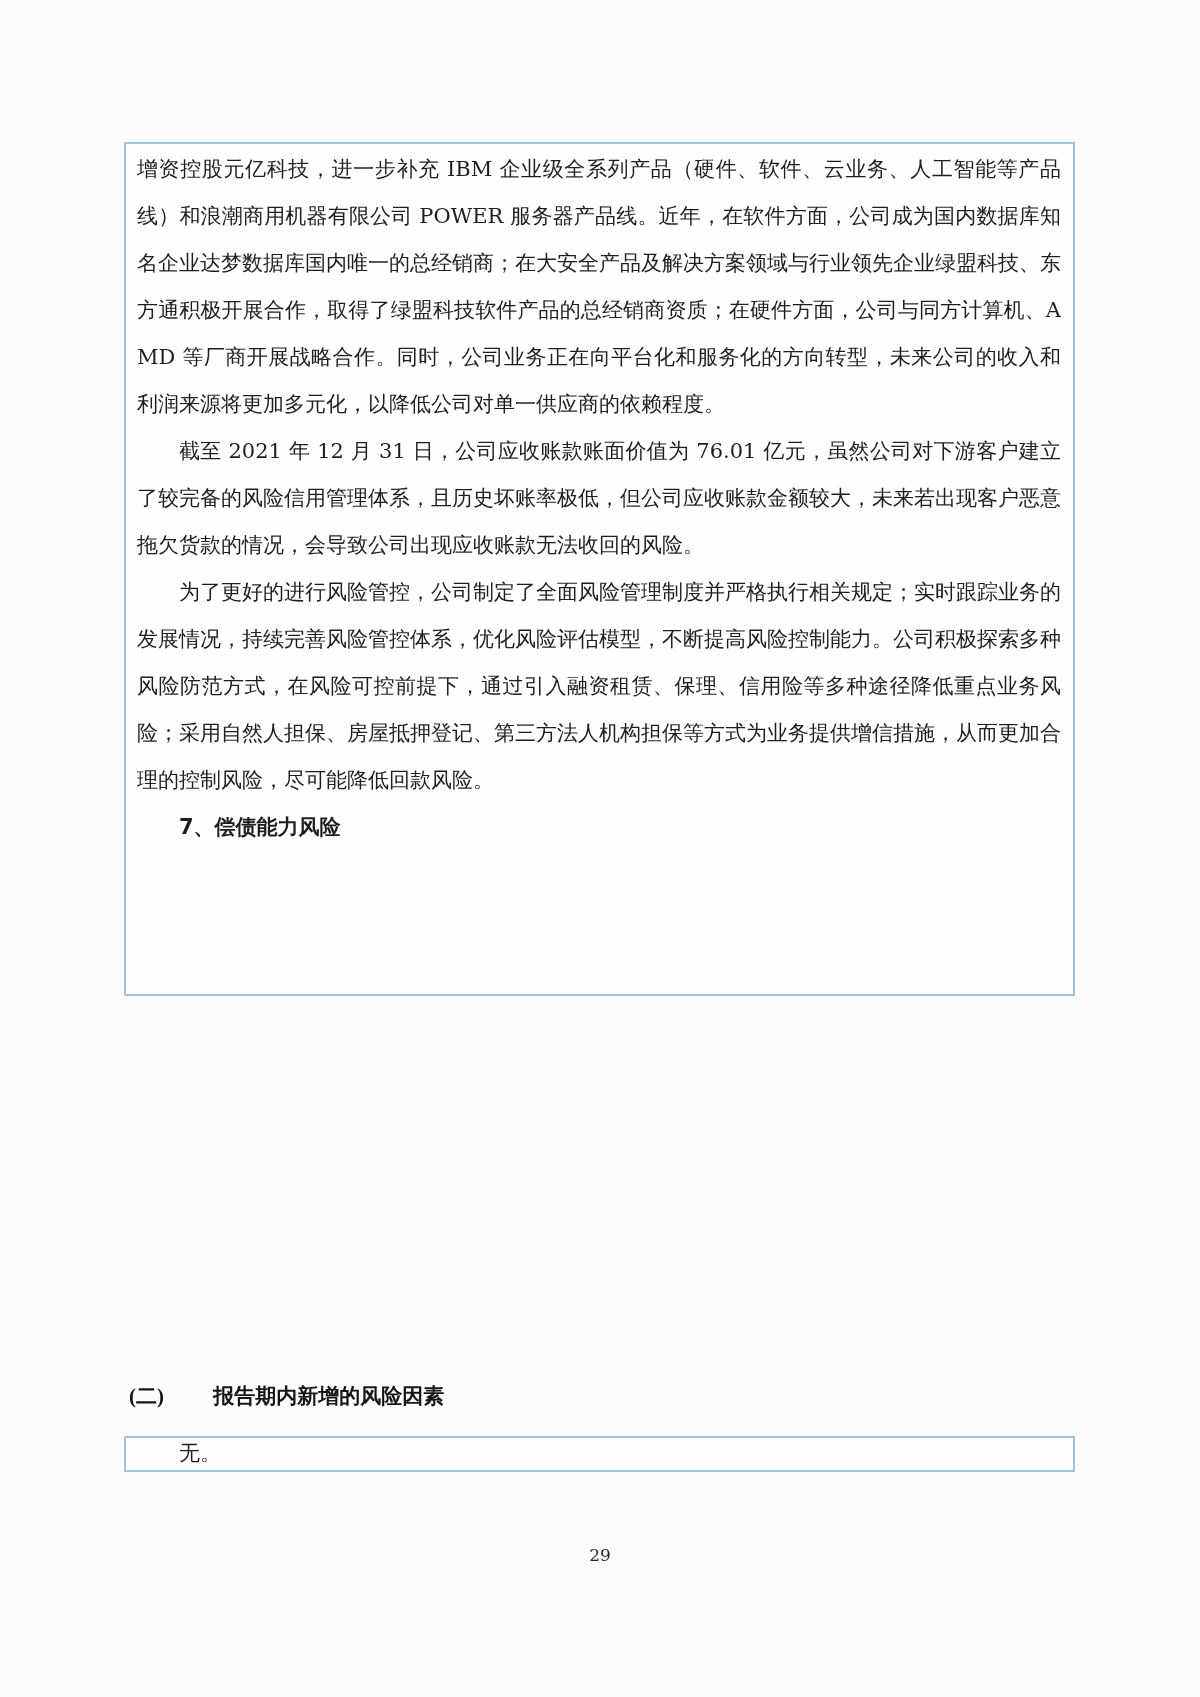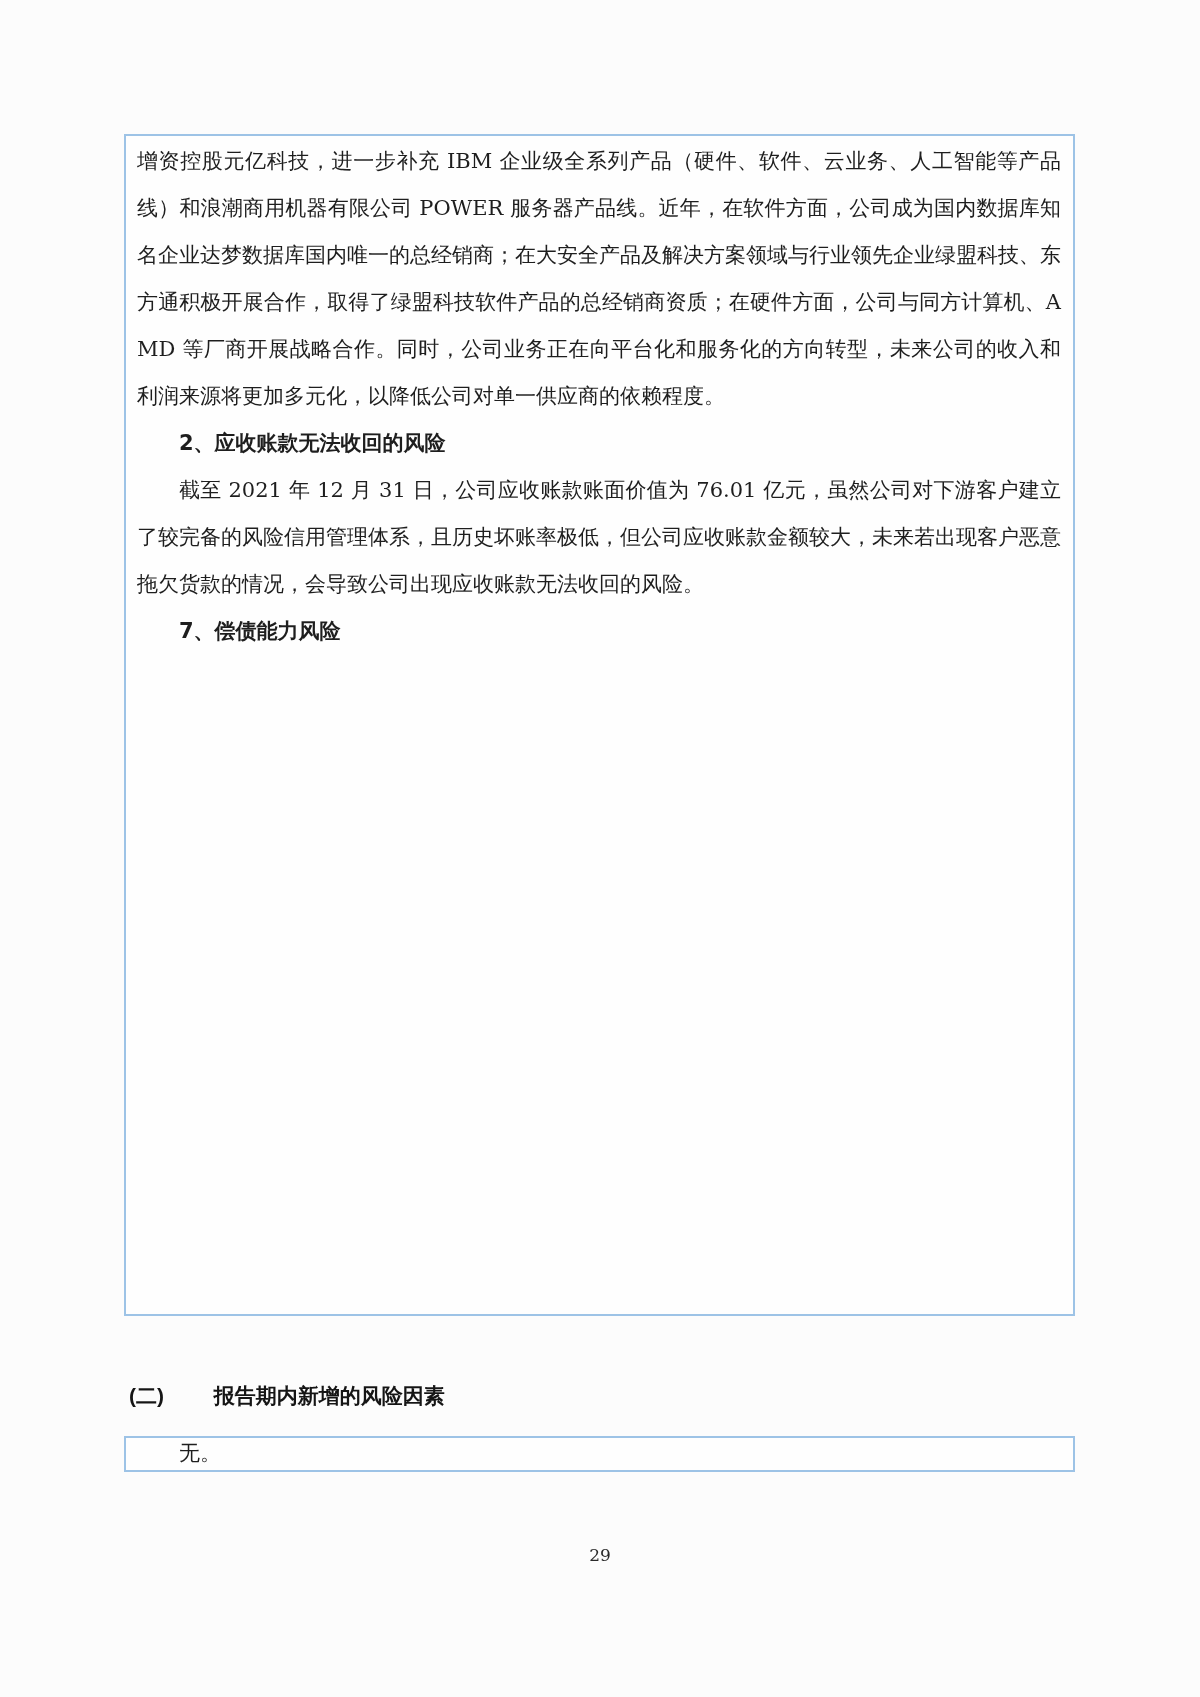--- a/index.html
+++ b/index.html
@@ -13,23 +13,23 @@
     height: 1697px;
     margin: 0 auto;
     background: #fcfcfc;
     font-family: "DejaVu Serif", "Liberation Serif", serif;
     color: #1e1e1e;
     overflow: hidden;
   }
   .risk-box {
     position: absolute;
     left: 124px;
-    top: 134px;
+    top: 142px;
     width: 951px;
-    height: 1182px;
+    height: 854px;
     box-sizing: border-box;
     border: 2px solid #9dc3e6;
     background: #fefefe;
     padding: 2px 12px 0 11px;
     overflow: hidden;
   }
   .risk-box p {
     margin: 0;
     font-size: 21px;
     line-height: 47px;
@@ -43,21 +43,21 @@
   .risk-box p.heading {
     font-family: "DejaVu Sans", "Liberation Sans", sans-serif;
     font-weight: bold;
     text-indent: 2em;
     text-align: left;
   }
   .section-heading {
     position: absolute;
     left: 129px;
     top: 1381px;
-    font-family: Liberation Sans, sans-serif;
+    font-family: Liberation Serif, serif;
     font-weight: bold;
     font-size: 21px;
     line-height: 30px;
     color: #151515;
   }
   .section-heading .marker {
     display: inline-block;
     margin-right: 44px;
   }
   .none-box {
@@ -87,22 +87,22 @@
     color: #2a2a2a;
   }
 </style>
 </head>
 <body>
 
 <div class="page">
 
   <div class="risk-box">
     <p class="body">增资控股元亿科技，进一步补充 IBM 企业级全系列产品（硬件、软件、云业务、人工智能等产品线）和浪潮商用机器有限公司 POWER 服务器产品线。近年，在软件方面，公司成为国内数据库知名企业达梦数据库国内唯一的总经销商；在大安全产品及解决方案领域与行业领先企业绿盟科技、东方通积极开展合作，取得了绿盟科技软件产品的总经销商资质；在硬件方面，公司与同方计算机、AMD 等厂商开展战略合作。同时，公司业务正在向平台化和服务化的方向转型，未来公司的收入和利润来源将更加多元化，以降低公司对单一供应商的依赖程度。</p>
-    <p class="heading">2、应收账款无法收回的风险</p>
     <p class="body indent">截至 2021 年 12 月 31 日，公司应收账款账面价值为 76.01 亿元，虽然公司对下游客户建立了较完备的风险信用管理体系，且历史坏账率极低，但公司应收账款金额较大，未来若出现客户恶意拖欠货款的情况，会导致公司出现应收账款无法收回的风险。</p>
+    <p class="body indent">为了更好的进行风险管控，公司制定了全面风险管理制度并严格执行相关规定；实时跟踪业务的发展情况，持续完善风险管控体系，优化风险评估模型，不断提高风险控制能力。公司积极探索多种风险防范方式，在风险可控前提下，通过引入融资租赁、保理、信用险等多种途径降低重点业务风险；采用自然人担保、房屋抵押登记、第三方法人机构担保等方式为业务提供增信措施，从而更加合理的控制风险，尽可能降低回款风险。</p>
     <p class="heading">7、偿债能力风险</p>
   </div>
 
   <div class="section-heading">
     <span class="marker">(二)</span>
     <span class="title">报告期内新增的风险因素</span>
   </div>
 
   <div class="none-box">
     <p>无。</p>

